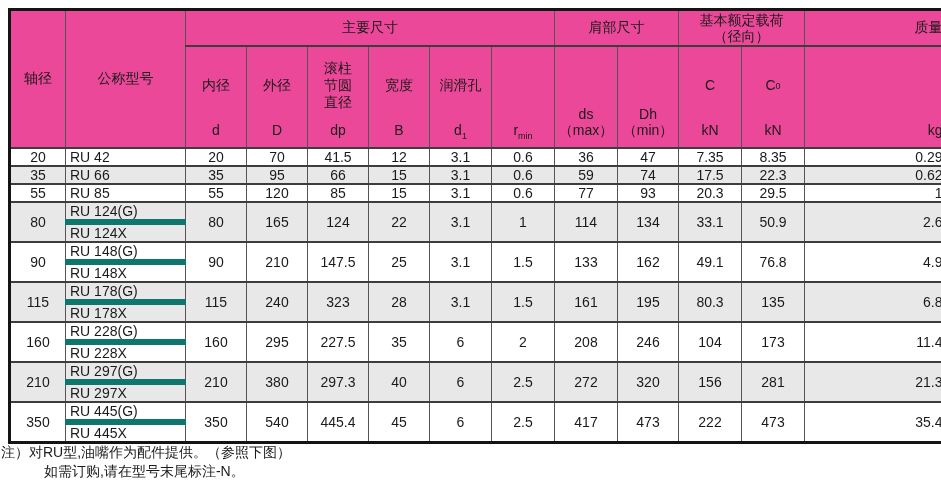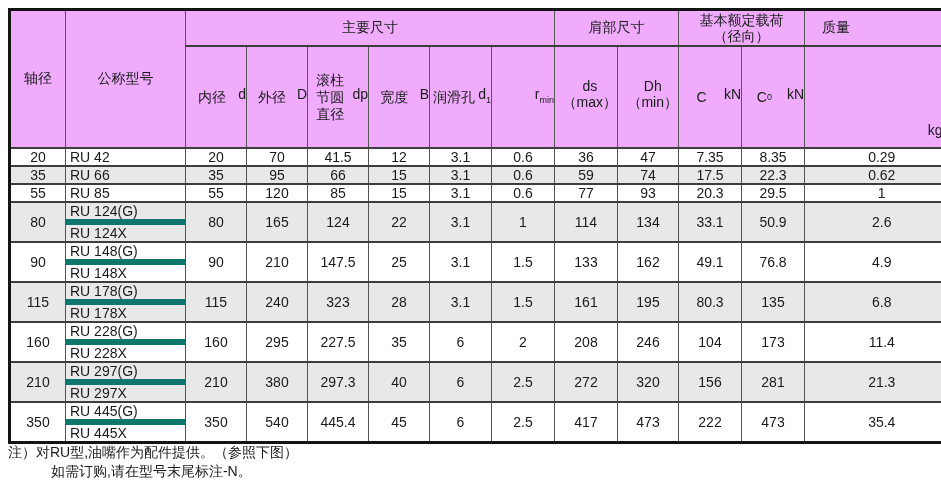--- a/index.html
+++ b/index.html
@@ -14,42 +14,42 @@
     border-top:3px solid #141414;border-left:3px solid #141414;border-bottom:3px solid #141414;border-right:0;
     font-size:14px;
   }
   th,td{
     border:1px solid #555555;
     border-top:2px solid #3d3d3d;border-bottom:2px solid #3d3d3d;
     padding:0;text-align:center;vertical-align:middle;
     overflow:hidden;white-space:nowrap;
   }
   th:last-child,td.lastcol{border-right:0;}
-  thead th{background:#f0abfc;font-weight:normal;}
+  thead th{background:#ec4899;font-weight:normal;}
   tr.band1 th{height:34px;}
   tr.band2 th{height:100px;vertical-align:middle;}
   .pre{white-space:pre-line;}
   .band1 .loadcell{line-height:16px;margin-top:21px;}
-  .masshead{text-align:left;padding-left:17px;}
+  .masshead{text-align:right;padding-left:17px;}
   
-  .vwrap{height:96px;display:flex;flex-direction:row;align-items:center;justify-content:flex-end;}
+  .vwrap{height:96px;display:flex;flex-direction:column;align-items:center;justify-content:flex-end;}
   .vtop{flex:1;display:flex;align-items:center;justify-content:center;line-height:17px;}
   .vbot{padding-bottom:7px;line-height:16px;}
   .vwrap.wleft{align-items:flex-end;padding-left:17px;}
   sub{font-size:9px;line-height:0;}
   
   tbody tr{height:17px;}
   tbody td{border-top-width:2px;border-bottom-width:2px;}
   tr.g td{background:#e8e8e8;}
   td.c-model{text-align:left;padding-left:4px;}
   td.m-top{border-bottom:1px solid #7d7d7d;margin-top:28px;}
   td.m-bot{border-top:6px solid #0f766e;}
-  td.c-kg{text-align:center;padding-left:16px;}
+  td.c-kg{text-align:right;padding-left:16px;}
   
-  .notes{position:absolute;left:8px;top:443px;font-size:14px;line-height:19px;}
+  .notes{position:absolute;left:1px;top:443px;font-size:14px;line-height:19px;}
   .notes .l2{padding-left:43px;}
 </style>
 </head>
 <body>
 
 <div class="canvas">
   <table class="spec">
     <colgroup>
       <col style="width:56px">
         <col style="width:120px">

